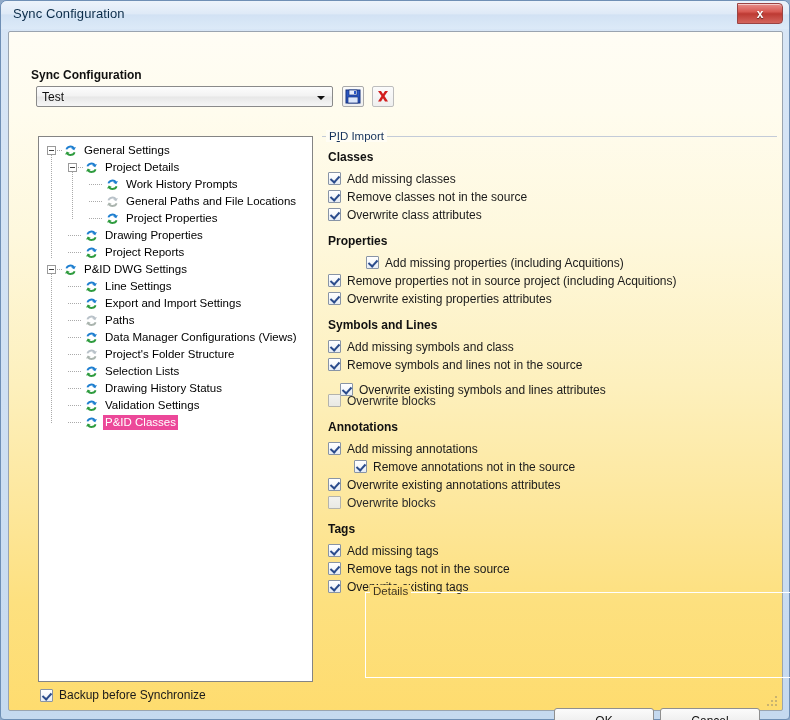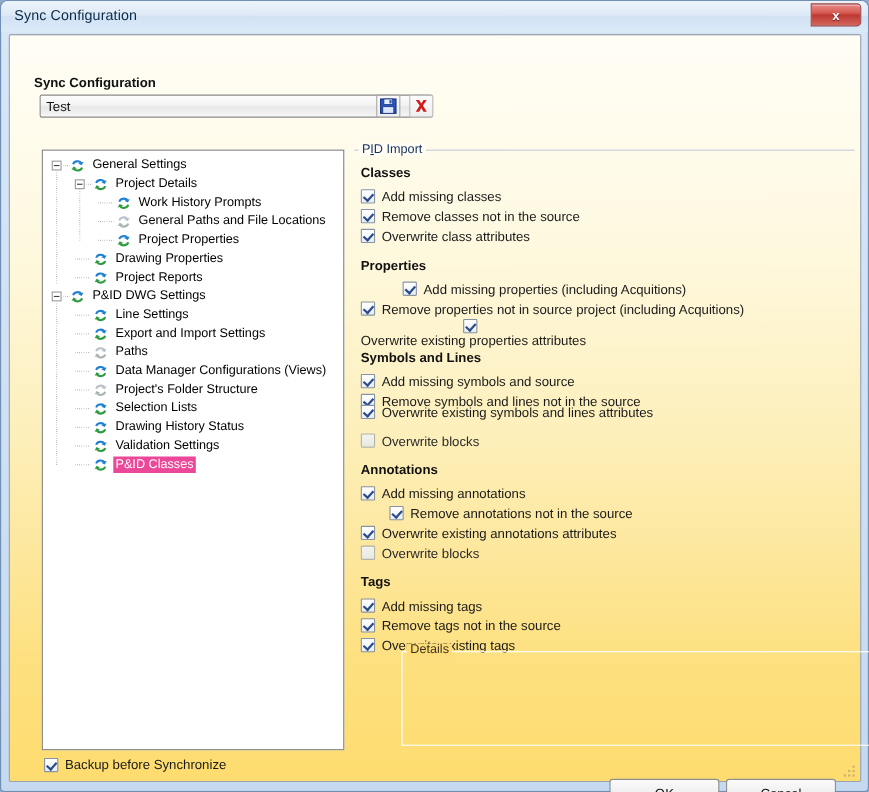--- a/index.html
+++ b/index.html
@@ -67,21 +67,21 @@
   }
   #grip i { position: absolute; width: 2px; height: 2px; background: #8a8270; }
 
   
   #cfg-label {
     position: absolute; left: 22px; top: 36px;
     font-size: 12px; font-weight: bold; color: #111;
   }
   #cfg-combo {
     position: absolute; left: 27px; top: 54px;
-    width: 357px; height: 21px;
+    width: 297px; height: 21px;
     border: 1px solid #8a8a8a;
     border-radius: 2px;
     background: linear-gradient(180deg, #fdfdfd 0%, #f2f2f2 48%, #e7e7e7 52%, #f6f6f6 100%);
     cursor: pointer;
   }
   #cfg-combo .val {
     position: absolute; left: 5px; top: 3px;
     font-size: 12px; color: #111;
   }
   #cfg-combo .arrow {
@@ -424,34 +424,34 @@
         </div>
         <div class="sec-head" style="top:104px;">Properties</div>
         <div class="cbrow" style="top:124px;padding-left:38px;">
           <span class="cbox checked"></span>
           <span>Add missing properties (including Acquitions)</span>
         </div>
         <div class="cbrow" style="top:142px;">
           <span class="cbox checked"></span>
           <span>Remove properties not in source project (including Acquitions)</span>
         </div>
-        <div class="cbrow" style="top:160px;flex-direction:column;">
+        <div class="cbrow" style="top:160px;">
           <span class="cbox checked"></span>
           <span>Overwrite existing properties attributes</span>
         </div>
         <div class="sec-head" style="top:188px;">Symbols and Lines</div>
         <div class="cbrow" style="top:208px;">
           <span class="cbox checked"></span>
-          <span>Add missing symbols and source</span>
+          <span>Add missing symbols and class</span>
         </div>
         <div class="cbrow" style="top:226px;">
           <span class="cbox checked"></span>
           <span>Remove symbols and lines not in the source</span>
         </div>
-        <div class="cbrow" style="top:236px;">
+        <div class="cbrow" style="top:251px;margin-left:12px;">
           <span class="cbox checked"></span>
           <span>Overwrite existing symbols and lines attributes</span>
         </div>
         <div class="cbrow dis" style="top:262px;">
           <span class="cbox  disabled"></span>
           <span>Overwrite blocks</span>
         </div>
         <div class="sec-head" style="top:290px;">Annotations</div>
         <div class="cbrow" style="top:310px;">
           <span class="cbox checked"></span>

